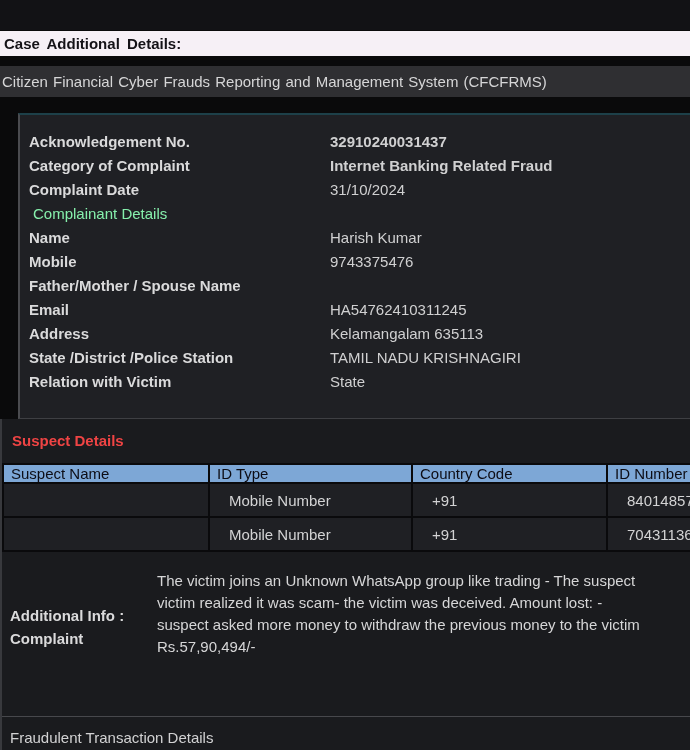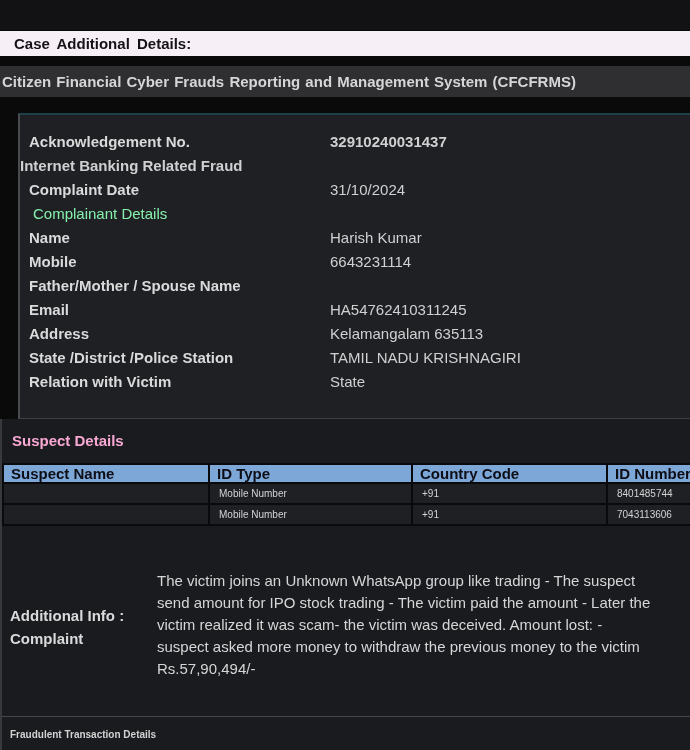--- a/index.html
+++ b/index.html
@@ -15,31 +15,31 @@
 
   .top-bar {
     position:absolute; left:0; top:0; width:690px; height:30px;
     background:#121215;
   }
 
   .title-bar {
     position:absolute; left:0; top:31px; width:690px; height:25px;
     background:#f6f0f6;
     display:flex; align-items:center;
-    padding-left:14px;
+    padding-left:4px;
     color:#141217; font-size:15px; font-weight:bold;
     word-spacing:3px; white-space:nowrap;
   }
 
   .system-bar {
     position:absolute; left:0; top:66px; width:690px; height:31px;
     background:#2f2f32;
     display:flex; align-items:center;
     padding-left:2px;
-    color:#d6d6d7; font-size:15px; font-weight:bold;
+    color:#d6d6d7; font-size:15px; font-weight:normal;
     word-spacing:1px; white-space:nowrap;
   }
 
   .details-panel {
     position:absolute; left:18px; top:113px; width:690px; height:306px;
     background:#1f2024;
     border-top:2px solid #1d4049;
     border-left:2px solid #4a4b4f;
     border-bottom:1px solid #3e3f43;
     padding-top:14px;
@@ -57,63 +57,63 @@
     font-size:15px; font-weight:normal; color:#86efac; white-space:nowrap;
   }
 
   .lower-section {
     position:absolute; left:0; top:419px; width:690px; height:331px;
     background:#1a1b1e;
     border-left:2px solid #38393d;
   }
   .suspect-heading {
     margin:13px 0 0 10px; height:19px;
-    font-size:15px; font-weight:bold; color:#f9a8d4; white-space:nowrap;
+    font-size:15px; font-weight:bold; color:#ef4444; white-space:nowrap;
   }
   .suspect-table {
     margin-top:12px;
     width:810px;
     border-collapse:collapse; table-layout:fixed;
     border-bottom:1px solid #3a3b3f;
   }
   .suspect-table col.c1 { width:206px; }
   .suspect-table col.c2 { width:203px; }
   .suspect-table col.c3 { width:195px; }
   .suspect-table col.c4 { width:206px; }
   .suspect-table th {
     height:18px; background:#7da7d6;
     border:2px solid #0a0a0c;
-    color:#0d0d15; font-size:15px; font-weight:bold; text-align:left;
+    color:#0d0d15; font-size:15px; font-weight:normal; text-align:left;
     padding-left:7px; white-space:nowrap;
   }
   .suspect-table td {
-    height:21px; background:#1f2024;
+    height:34px; background:#1f2024;
     border:2px solid #0a0a0c;
-    color:#d3d3d4; font-size:10px;
-    padding-left:9px; white-space:nowrap;
+    color:#d3d3d4; font-size:15px;
+    padding-left:19px; white-space:nowrap;
   }
 
   .complaint-label {
     position:absolute; left:8px; top:185px;
     font-size:15px; font-weight:bold; color:#dadadb;
     line-height:23px; white-space:nowrap;
   }
   .complaint-lines {
     position:absolute; left:155px; top:151px;
     font-size:15px; color:#d6d6d7; line-height:22px;
   }
   .complaint-lines div { white-space:nowrap; }
 
   .section-divider {
     position:absolute; left:0; top:297px; width:690px; height:0;
     border-top:1px solid #47484c;
   }
   .fraud-heading {
     position:absolute; left:8px; top:310px;
-    font-size:10px; font-weight:bold; color:#d2d2d3; white-space:nowrap;
+    font-size:15px; font-weight:normal; color:#d2d2d3; white-space:nowrap;
   }
 </style>
 </head>
 <body>
 
 <div class="top-bar"></div>
 
 <div class="title-bar">
   <span>Case Additional Details:</span>
 </div>
@@ -121,34 +121,35 @@
 <div class="system-bar">
   <span>Citizen Financial Cyber Frauds Reporting and Management System (CFCFRMS)</span>
 </div>
 
 <div class="details-panel">
   <div class="field-row">
     <span class="field-label">Acknowledgement No.</span>
     <span class="field-value v-bold">32910240031437</span>
   </div>
   <div class="field-row">
+    <span class="field-label">Category of Complaint</span>
     <span class="field-value v-bold">Internet Banking Related Fraud</span>
   </div>
   <div class="field-row">
     <span class="field-label">Complaint Date</span>
     <span class="field-value">31/10/2024</span>
   </div>
   <div class="sub-heading">Complainant Details</div>
   <div class="field-row">
     <span class="field-label">Name</span>
     <span class="field-value">Harish Kumar</span>
   </div>
   <div class="field-row">
     <span class="field-label">Mobile</span>
-    <span class="field-value">6643231114</span>
+    <span class="field-value">9743375476</span>
   </div>
   <div class="field-row">
     <span class="field-label">Father/Mother / Spouse Name</span>
     <span class="field-value"></span>
   </div>
   <div class="field-row">
     <span class="field-label">Email</span>
     <span class="field-value">HA54762410311245</span>
   </div>
   <div class="field-row">
@@ -199,21 +200,20 @@
     </tbody>
   </table>
 
   <div class="complaint-label">
     <div>Additional Info :</div>
     <div>Complaint</div>
   </div>
 
   <div class="complaint-lines">
     <div>The victim joins an Unknown WhatsApp group like trading - The suspect</div>
-    <div>send amount for IPO stock trading - The victim paid the amount - Later the</div>
     <div>victim realized it was scam- the victim was deceived. Amount lost: -</div>
     <div>suspect asked more money to withdraw the previous money to the victim</div>
     <div>Rs.57,90,494/-</div>
   </div>
 
   <div class="section-divider"></div>
   <div class="fraud-heading">Fraudulent Transaction Details</div>
 </div>
 
 </body></html>

